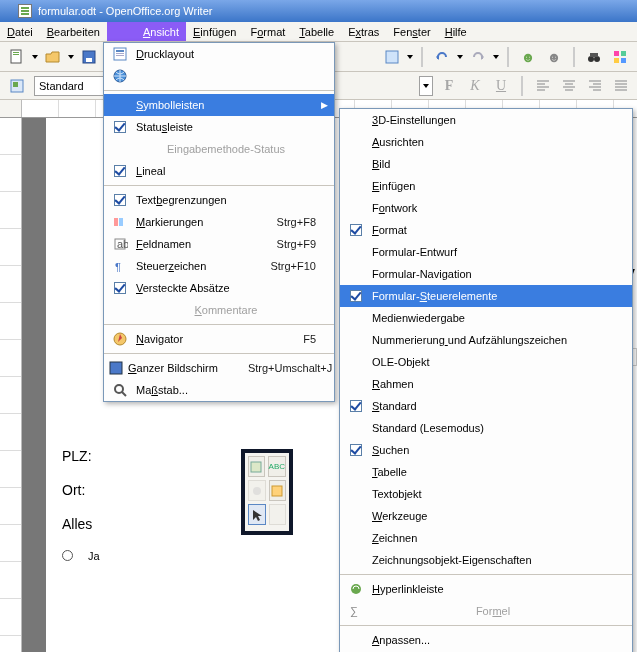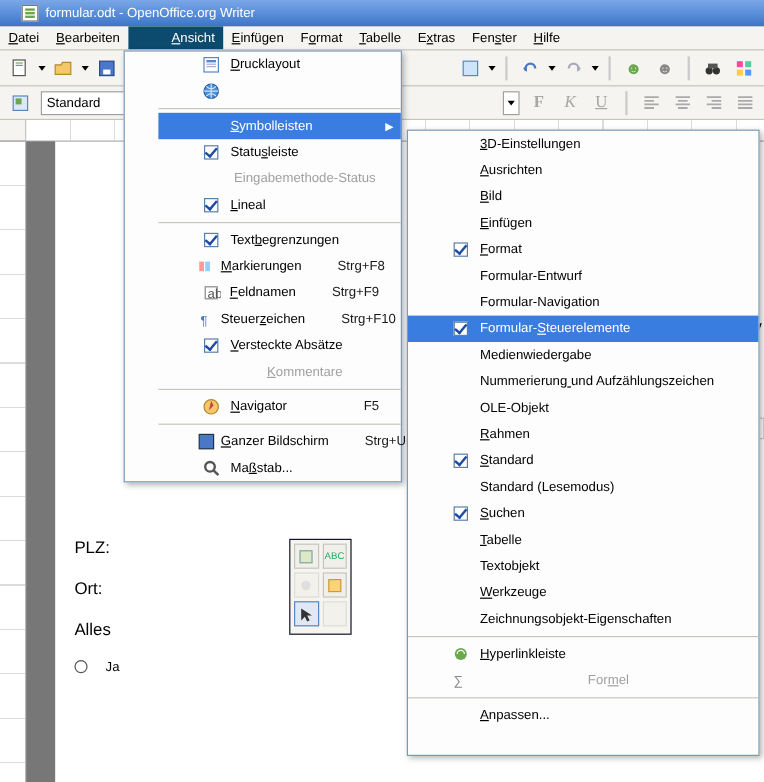--- a/index.html
+++ b/index.html
@@ -2,21 +2,21 @@
 <html><head>
 <meta charset="utf-8">
 <style>
   * { box-sizing: border-box; margin: 0; padding: 0; font-family: "Segoe UI", Tahoma, sans-serif; font-size: 11px; }
   body { width: 637px; height: 652px; background: #999; overflow: hidden; position: relative; }
   .titlebar { height: 22px; background: linear-gradient(#7aa7e8,#3b75c8); color: #fff; display: flex; align-items: center; padding: 0 18px; gap: 6px; }
   .titlebar .doc-icon { width: 14px; height: 14px; background: #fff; border: 1px solid #777; position: relative; }
   .titlebar .doc-icon::after{content:"";position:absolute;left:2px;top:2px;right:2px;height:2px;background:#6aa84f;box-shadow:0 3px 0 #6aa84f,0 6px 0 #6aa84f;}
   .menubar { height: 20px; background: #f5f4f0; border-bottom: 1px solid #c9c5bd; display: flex; align-items: stretch; }
   .menubar .item { padding: 0 7px; display: flex; align-items: center; color: #000; cursor: default; }
-  .menubar .item.open { background: #0c4a6e; color: #fff; padding-left: 36px; }
+  .menubar .item.open { background: #8b5cf6; color: #fff; padding-left: 36px; }
   .menubar .item u { text-decoration: underline; }
   .toolbar { height: 30px; background: #f5f4f0; border-bottom: 1px solid #c9c5bd; display: flex; align-items: center; padding: 0 6px; gap: 4px; }
   .tb-btn { width: 22px; height: 22px; border: 1px solid transparent; display: flex; align-items: center; justify-content: center; }
   .tb-sep { width: 2px; height: 20px; background: linear-gradient(#ccc,#ccc); margin: 0 4px; }
   .toolbar2 { height: 28px; background: #f5f4f0; border-bottom: 1px solid #c9c5bd; display: flex; align-items: center; padding: 0 6px; gap: 6px; }
   .style-drop { width: 110px; height: 20px; border: 1px solid #a0a0a0; background:#fff; display:flex;align-items:center;padding:0 4px;justify-content:space-between; }
   .font-drop { width: 14px; height: 20px; border: 1px solid #a0a0a0; background:#fff; display:flex;align-items:center;justify-content:center; }
   .fmt-btn { width:20px;height:20px;display:flex;align-items:center;justify-content:center;color:#a7a7a7;font-family:"Times New Roman",serif;font-size:14px;}
   .ruler-h { height: 18px; background: #f5f4f0; border-bottom: 1px solid #999; display:flex; }
   .ruler-corner{width:22px;border-right:1px solid #bbb;}
@@ -25,34 +25,34 @@
   .ruler-v { width: 22px; background: #fff; border-right: 1px solid #bbb; background:repeating-linear-gradient(#fff 0,#fff 36px,#dcdcdc 36px,#dcdcdc 37px); }
   .page-shadow{width:24px;background:#777;}
   .page { flex:1; background:#fff; padding:20px 16px; position:relative; }
   .page .label{font-family:Arial;font-size:14px;margin:18px 0;}
   .radio{display:inline-flex;align-items:flex-start;gap:15px;font-size:13px;}
   .radio .circ{width:11px;height:11px;border:1px solid #555;border-radius:50%;}
   .menu { position: absolute; background: #fdfdfd; border: 1px solid #7a98b8; box-shadow: 2px 2px 5px rgba(0,0,0,.3); z-index: 100; }
   .menu .row { height: 22px; display:flex; align-items:center; padding:0 18px 0 4px; position:relative; cursor:default; }
   .menu .row.sel{background:#3a7de0;color:#fff;}
   .menu .row.dis{color:#a0a0a0;text-align:center;}
-  .menu .iconcol{width:24px;display:flex;align-items:center;justify-content:center;margin-left:28px;}
+  .menu .iconcol{width:24px;display:flex;align-items:center;justify-content:center;}
   .menu .lbl{flex:1;white-space:nowrap;padding-left:4px;}
   .menu .lbl u{text-decoration:underline;}
   .menu .acc{color:inherit;opacity:.9;padding-left:30px;white-space:nowrap;}
   .menu .sub-arrow{position:absolute;right:6px;font-size:9px;}
   .menu hr{border:none;border-top:1px solid #c9c5bd;margin:3px 0;}
   .chk{width:12px;height:12px;border:1px solid #5a7fa8;background:#fff;position:relative;}
   .chk.on::after{content:"";position:absolute;left:2px;top:-1px;width:4px;height:8px;border:solid #1d4ba3;border-width:0 2px 2px 0;transform:rotate(40deg);}
   .icon-sq{width:16px;height:16px;display:flex;align-items:center;justify-content:center;}
-  .menu1{left:103px;top:42px;width:232px;padding-left:28px;}
+  .menu1{left:103px;top:42px;width:232px;}
   .menu2{left:339px;top:108px;width:294px;}
   .fontish{font-style:italic;}
   svg{display:block;}
-  .float-toolbar{position:absolute;left:241px;top:449px;width:52px;background:#f5f4f0;border:1px solid #0f172a;z-index:50;padding:3px;}
+  .float-toolbar{position:absolute;left:241px;top:449px;width:52px;background:#f5f4f0;border:4px solid #0f172a;z-index:50;padding:3px;}
   .float-toolbar .r{display:flex;gap:3px;margin-bottom:3px;}
   .ft-btn{width:21px;height:21px;border:1px solid #c9c5bd;background:#f0efe9;display:flex;align-items:center;justify-content:center;}
   .ft-btn.dis{opacity:.5;}
   .tri{width:0;height:0;border-left:3px solid transparent;border-right:3px solid transparent;border-top:4px solid #000;display:inline-block;}
 </style>
 </head>
 <body>
 
 <div class="titlebar">
   <div class="doc-icon"></div>
@@ -395,20 +395,24 @@
     </div>
     <div class="row">
       <div class="iconcol"></div>
       <div class="lbl"><u>B</u>ild</div>
     </div>
     <div class="row">
       <div class="iconcol"></div>
       <div class="lbl"><u>E</u>infügen</div>
     </div>
     <div class="row">
+      <div class="iconcol"></div>
+      <div class="lbl">F<u>o</u>ntwork</div>
+    </div>
+    <div class="row">
       <div class="iconcol">
         <span class="chk on"></span>
       </div>
       <div class="lbl"><u>F</u>ormat</div>
     </div>
     <div class="row">
       <div class="iconcol"></div>
       <div class="lbl">Formular-Entwurf</div>
     </div>
     <div class="row">
@@ -457,20 +461,24 @@
       <div class="iconcol"></div>
       <div class="lbl"><u>T</u>abelle</div>
     </div>
     <div class="row">
       <div class="iconcol"></div>
       <div class="lbl">Textobjekt</div>
     </div>
     <div class="row">
       <div class="iconcol"></div>
       <div class="lbl"><u>W</u>erkzeuge</div>
+    </div>
+    <div class="row">
+      <div class="iconcol"></div>
+      <div class="lbl"><u>Z</u>eichnen</div>
     </div>
     <div class="row">
       <div class="iconcol"></div>
       <div class="lbl">Zeichnungsobjekt-Eigenschaften</div>
     </div>
     <hr>
     <div class="row">
       <div class="iconcol">
         <span class="icon-sq">
           <svg width="16" height="16">

